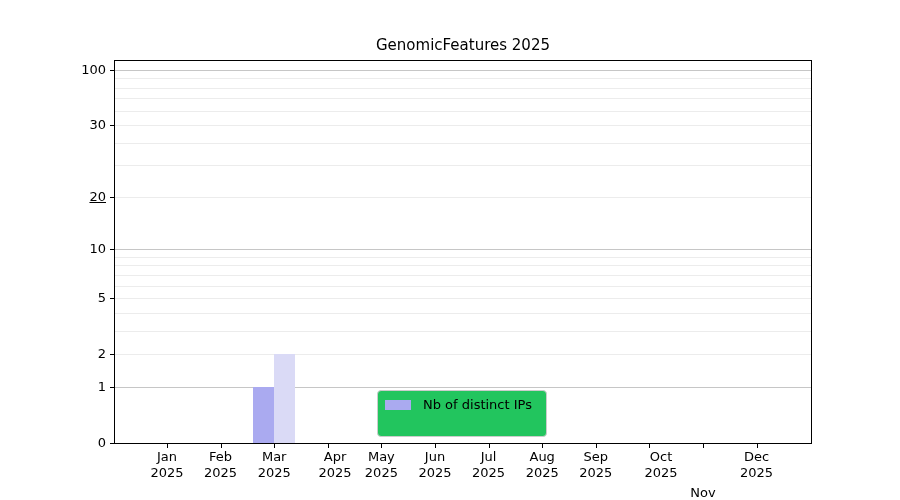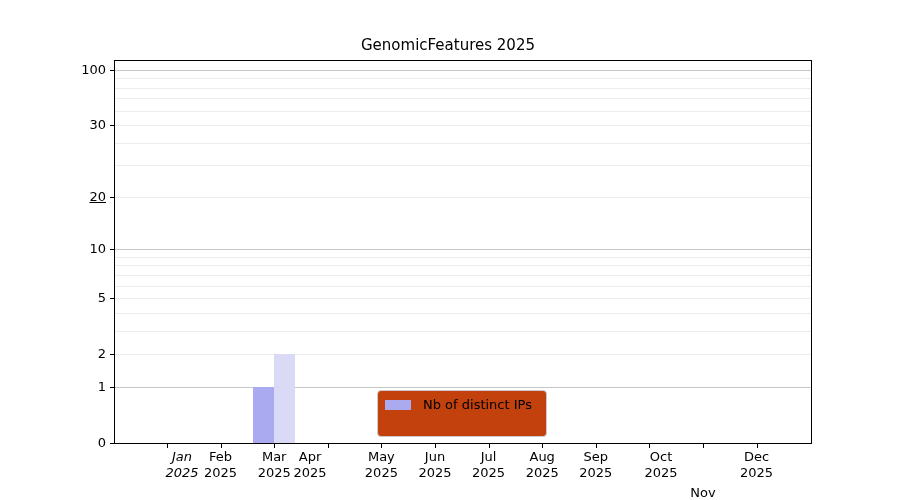--- a/index.html
+++ b/index.html
@@ -7,21 +7,21 @@
     position: relative;
     width: 900px;
     height: 500px;
     background: #ffffff;
     font-family: "DejaVu Sans", sans-serif;
     overflow: hidden;
     color: #000000;
   }
   #chart-title {
     position: absolute;
-    left: 99px;
+    left: 114px;
     top: 36px;
     width: 698px;
     text-align: center;
     font-size: 15px;
     color: #000000;
   }
   #plot-area {
     position: absolute;
     left: 114px;
     top: 60px;
@@ -69,21 +69,21 @@
     font-size: 13px;
     line-height: 16px;
     color: #000000;
   }
   #legend {
     position: absolute;
     left: 377px;
     top: 390px;
     width: 170px;
     height: 47px;
-    background: #c2410c;
+    background: #22c55e;
     border: 1px solid #cccccc;
     border-radius: 4px;
     box-sizing: border-box;
     padding: 4px 0 0 7px;
   }
   .legend-row {
     display: flex;
     align-items: center;
     height: 19px;
   }
@@ -146,27 +146,27 @@
       <div class="y-tick-label" style="top: 241.199px;">10</div>
       <div class="y-tick-mark" style="top: 196.938px;"></div>
       <div class="y-tick-label" style="top: 188.938px; text-decoration: underline;">20</div>
       <div class="y-tick-mark" style="top: 125.225px;"></div>
       <div class="y-tick-label" style="top: 117.225px;">30</div>
       <div class="y-tick-mark" style="top: 70px;"></div>
       <div class="y-tick-label" style="top: 62px;">100</div>
     </div>
   <div id="x-axis">
       <div class="x-tick-mark" style="left: 167px;"></div>
-      <div class="x-tick-label" style="left: 142px; font-style: italic;">Jan<div>2025</div></div>
+      <div class="x-tick-label" style="left: 127px;">Jan<div>2025</div></div>
       <div class="x-tick-mark" style="left: 220.6px;"></div>
       <div class="x-tick-label" style="left: 180.6px;">Feb<div>2025</div></div>
       <div class="x-tick-mark" style="left: 274.2px;"></div>
       <div class="x-tick-label" style="left: 234.2px;">Mar<div>2025</div></div>
       <div class="x-tick-mark" style="left: 327.8px;"></div>
-      <div class="x-tick-label" style="left: 270px;">Apr<div>2025</div></div>
+      <div class="x-tick-label" style="left: 295px;">Apr<div>2025</div></div>
       <div class="x-tick-mark" style="left: 381.4px;"></div>
       <div class="x-tick-label" style="left: 341.4px;">May<div>2025</div></div>
       <div class="x-tick-mark" style="left: 435px;"></div>
       <div class="x-tick-label" style="left: 395px;">Jun<div>2025</div></div>
       <div class="x-tick-mark" style="left: 488.6px;"></div>
       <div class="x-tick-label" style="left: 448.6px;">Jul<div>2025</div></div>
       <div class="x-tick-mark" style="left: 542.2px;"></div>
       <div class="x-tick-label" style="left: 502.2px;">Aug<div>2025</div></div>
       <div class="x-tick-mark" style="left: 595.8px;"></div>
       <div class="x-tick-label" style="left: 555.8px;">Sep<div>2025</div></div>

